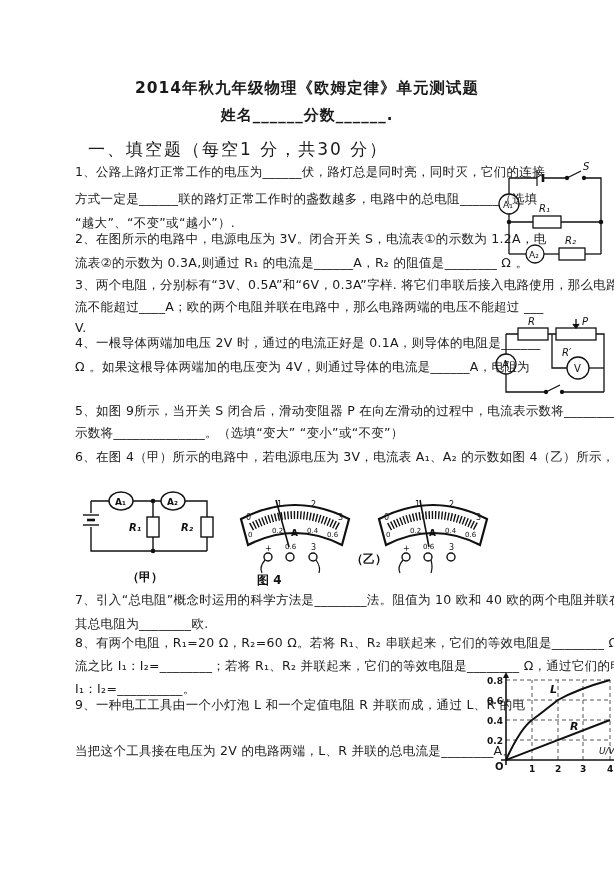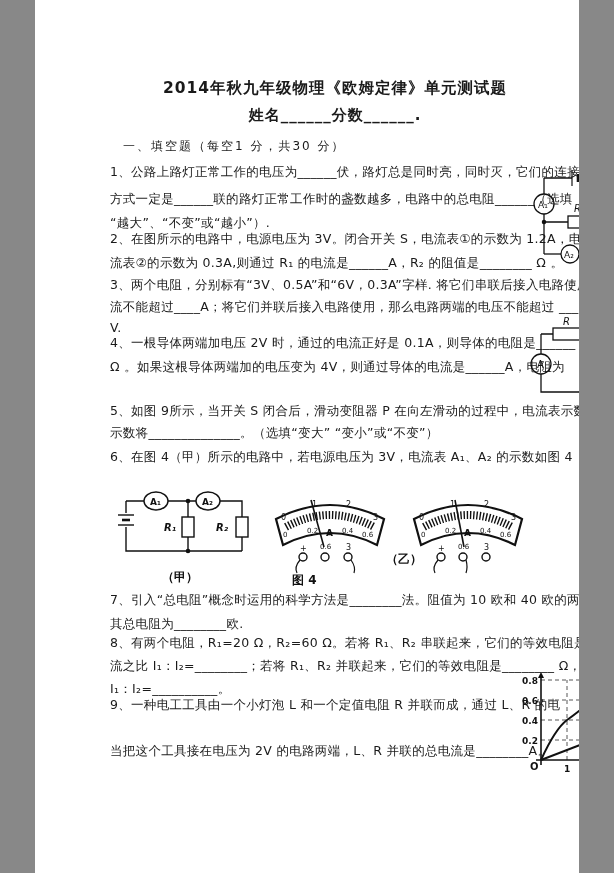--- a/index.html
+++ b/index.html
@@ -1,26 +1,25 @@
 <!DOCTYPE html>
 <html><head>
 <meta charset="utf-8">
 <style>
   html,body{margin:0;padding:0;background:#888;}
   .page{
-    position:relative;width:516px;height:873px;margin:0 auto;
+    position:relative;width:614px;height:873px;margin:0 auto;
     background:#ffffff;overflow:hidden;
     font-family:"DejaVu Sans","Liberation Sans",sans-serif;
     color:#1a1a1a;
-    padding-left:28px;
   }
   .line{position:absolute;white-space:nowrap;font-size:12.5px;letter-spacing:0.3px;}
   .title{position:absolute;width:100%;text-align:center;font-size:15.5px;font-weight:bold;letter-spacing:1px;}
   .subtitle{position:absolute;width:100%;text-align:center;font-size:15px;font-weight:bold;letter-spacing:1px;}
-  .section{position:absolute;font-size:12px;letter-spacing:2px;}
+  .section{position:absolute;font-size:17px;letter-spacing:2px;}
   .fig{position:absolute;}
   svg{display:block;}
   svg text{font-family:"DejaVu Sans","Liberation Sans",sans-serif;fill:#111;}
 </style>
 </head>
 <body>
 
 <div class="page">
 
   <div class="title" style="top:78px">2014年秋九年级物理《欧姆定律》单元测试题</div>
@@ -28,21 +27,21 @@
   <div class="section" style="left:88px;top:138px">一、填空题（每空1 分，共30 分）</div>
 
   <div class="line" style="left:75px;top:164px">1、公路上路灯正常工作的电压为______伏，路灯总是同时亮，同时灭，它们的连接</div>
   <div class="line" style="left:75px;top:191px">方式一定是______联的路灯正常工作时的盏数越多，电路中的总电阻______（选填</div>
   <div class="line" style="left:75px;top:215px">“越大”、“不变”或“越小”）.</div>
 
   <div class="line" style="left:75px;top:231px">2、在图所示的电路中，电源电压为 3V。闭合开关 S，电流表①的示数为 1.2A，电</div>
   <div class="line" style="left:75px;top:255px">流表②的示数为 0.3A,则通过 R₁ 的电流是______A，R₂ 的阻值是________ Ω 。</div>
 
   <div class="line" style="left:75px;top:277px">3、两个电阻，分别标有“3V、0.5A”和“6V，0.3A”字样. 将它们串联后接入电路使用，那么电路中的电</div>
-  <div class="line" style="left:75px;top:299px">流不能超过____A；将它们并联后接入电路使用，那么电路两端的电压不能超过 ___</div>
+  <div class="line" style="left:75px;top:299px">流不能超过____A；欧的两个电阻并联在电路中，那么电路两端的电压不能超过 ___</div>
   <div class="line" style="left:75px;top:320px">V.</div>
 
   <div class="line" style="left:75px;top:335px">4、一根导体两端加电压 2V 时，通过的电流正好是 0.1A，则导体的电阻是______</div>
   <div class="line" style="left:75px;top:359px">Ω 。如果这根导体两端加的电压变为 4V，则通过导体的电流是______A，电阻为</div>
 
   <div class="line" style="left:75px;top:403px">5、如图 9所示，当开关 S 闭合后，滑动变阻器 P 在向左滑动的过程中，电流表示数将________，电压表</div>
   <div class="line" style="left:75px;top:425px">示数将______________。（选填“变大” “变小”或“不变”）</div>
 
   <div class="line" style="left:75px;top:449px">6、在图 4（甲）所示的电路中，若电源电压为 3V，电流表 A₁、A₂ 的示数如图 4（乙）所示，则通过 R₁ 的电</div>
 

